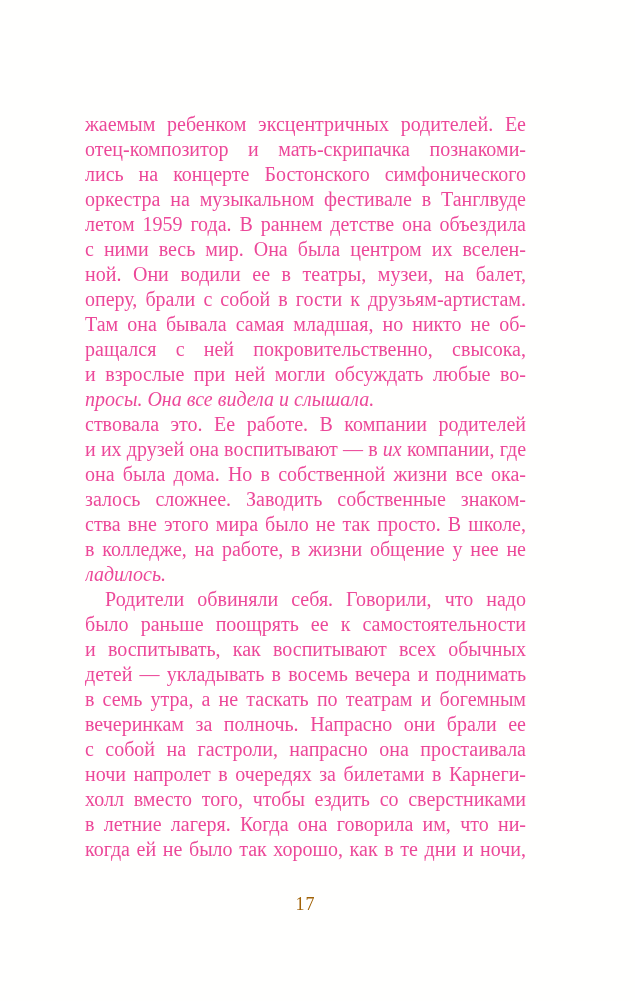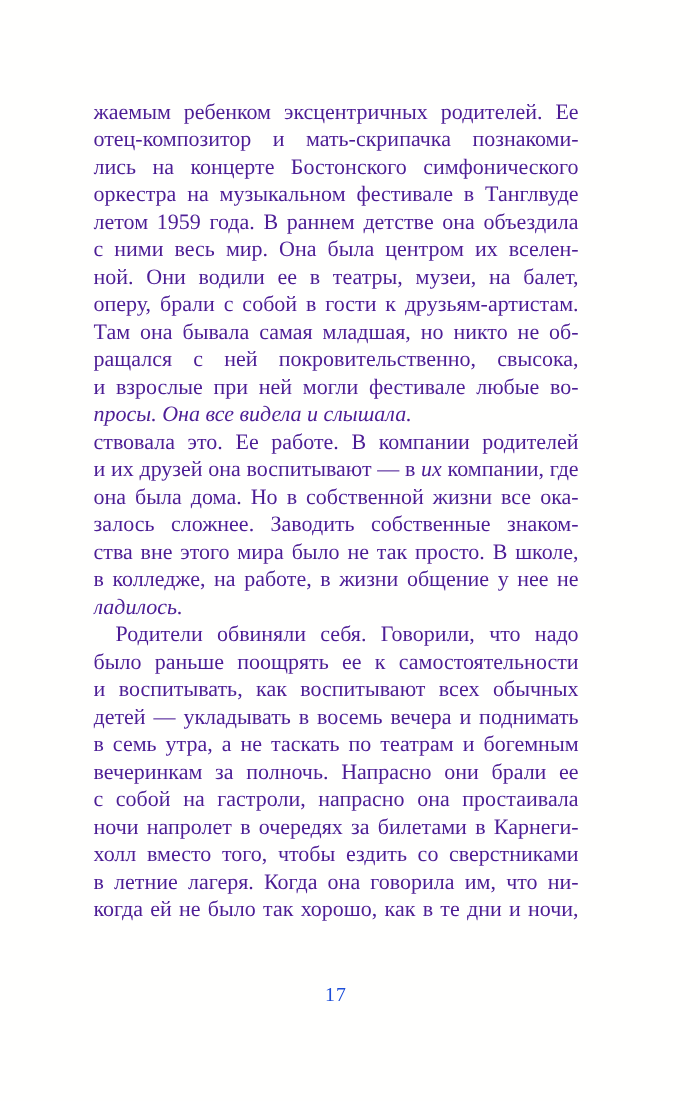--- a/index.html
+++ b/index.html
@@ -11,23 +11,23 @@
       position: relative;
       width: 635px;
       height: 1001px;
       background: #fffffe;
       overflow: hidden;
       font-family: "Liberation Serif", "DejaVu Serif", serif;
     }
     .text-block {
       position: absolute;
       left: 85px;
-      top: 90px;
+      top: 112px;
       width: 441px;
-      color: #4c1d95;
+      color: #ec4899;
       font-size: 20px;
       line-height: 25px;
     }
     .para {
       margin: 0;
       padding: 0;
     }
     .line {
       height: 25px;
       overflow: hidden;
@@ -47,41 +47,41 @@
       font-style: italic;
     }
     .page-number {
       position: absolute;
       left: 85px;
       top: 893px;
       width: 441px;
       text-align: center;
       font-size: 18px;
       line-height: 22px;
-      color: #1d4ed8;
+      color: #a16207;
       letter-spacing: 1px;
     }
   </style>
 </head>
 <body>
 
 <div class="page">
   <div class="text-block">
       <div class="para">
         <div class="line"><span>жаемым ребенком эксцентричных родителей. Ее</span></div>
         <div class="line"><span>отец-композитор и мать-скрипачка познакоми-</span></div>
         <div class="line"><span>лись на концерте Бостонского симфонического</span></div>
         <div class="line"><span>оркестра на музыкальном фестивале в Танглвуде</span></div>
         <div class="line"><span>летом 1959 года. В раннем детстве она объездила</span></div>
         <div class="line"><span>с ними весь мир. Она была центром их вселен-</span></div>
         <div class="line"><span>ной. Они водили ее в театры, музеи, на балет,</span></div>
         <div class="line"><span>оперу, брали с собой в гости к друзьям-артистам.</span></div>
         <div class="line"><span>Там она бывала самая младшая, но никто не об-</span></div>
         <div class="line"><span>ращался с ней покровительственно, свысока,</span></div>
-        <div class="line"><span>и взрослые при ней могли фестивале любые во-</span></div>
+        <div class="line"><span>и взрослые при ней могли обсуждать любые во-</span></div>
         <div class="line flush"><span>просы. Она все видела и слышала.</span></div>
       </div>
       <div class="para">
         <div class="line"><span>ствовала это. Ее работе. В компании родителей</span></div>
         <div class="line"><span>и их друзей она воспитывают — в </span><i>их</i><span> компании, где</span></div>
         <div class="line"><span>она была дома. Но в собственной жизни все ока-</span></div>
         <div class="line"><span>залось сложнее. Заводить собственные знаком-</span></div>
         <div class="line"><span>ства вне этого мира было не так просто. В школе,</span></div>
         <div class="line"><span>в колледже, на работе, в жизни общение у нее не</span></div>
         <div class="line flush"><span>ладилось.</span></div>

